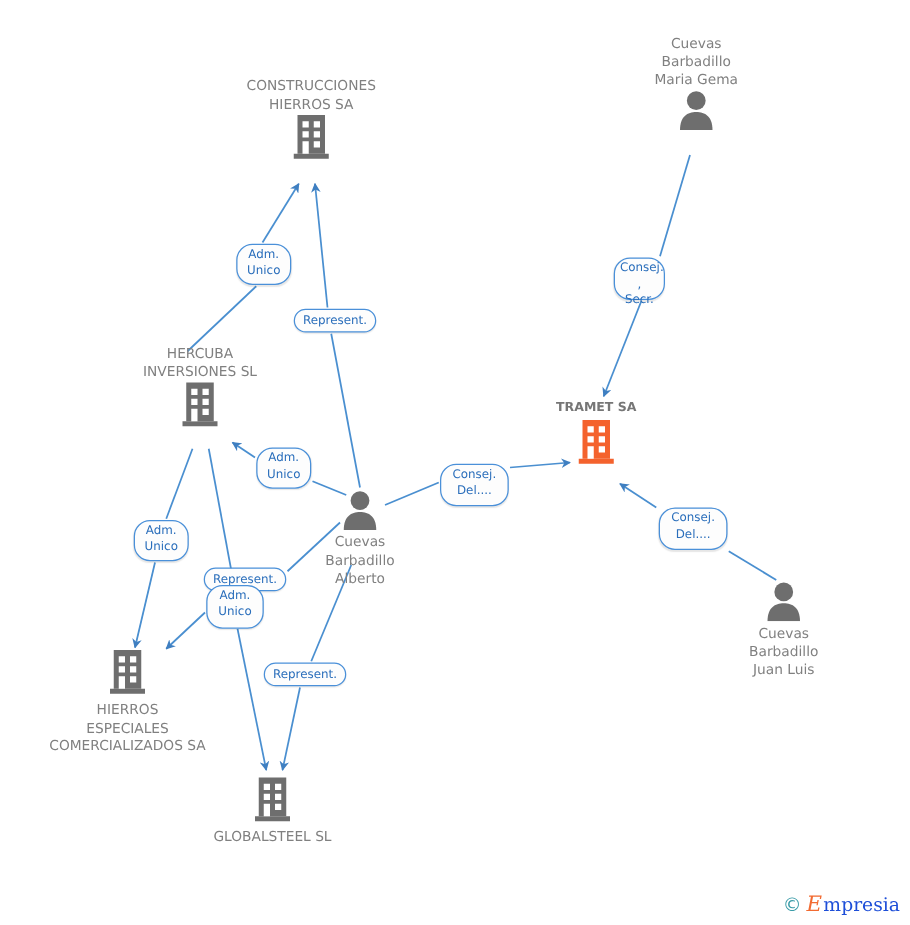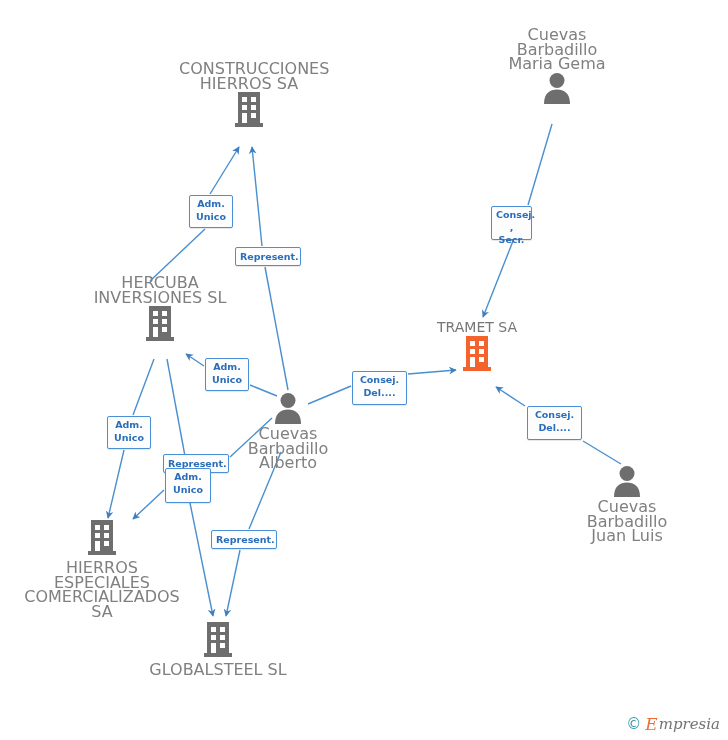--- a/index.html
+++ b/index.html
@@ -23,48 +23,47 @@
     top: 0;
     width: 728px;
     height: 740px;
   }
   .node {
     position: absolute;
     text-align: center;
   }
   .node-label {
     color: #808080;
-    font-size: 16px;
+    font-size: 11px;
     line-height: 14.5px;
     white-space: pre-line;
     letter-spacing: 0px;
   }
   .node-label.focus {
     color: #767676;
-    font-weight: normal;
-    font-size: 14px;
+    font-weight: bold;
+    font-size: 10px;
   }
   .icon-wrap {
     display: block;
     line-height: 0;
   }
   .edge-label {
     position: absolute;
     box-sizing: border-box;
     background: #fdfdfd;
     border: 1px solid #4a90d9;
-    border-radius: 2px;
+    border-radius: 13px;
     color: #2a6ebb;
     font-size: 9.5px;
     line-height: 12.5px;
     text-align: center;
     padding: 2px 4px;
     white-space: pre-line;
     box-shadow: 0 1px 1px rgba(0,0,0,0.10);
-    font-weight: bold;
   }
   .watermark {
     position: absolute;
     right: 8px;
     bottom: 6px;
     display: flex;
     align-items: center;
     gap: 4px;
   }
   .wm-c {
@@ -72,23 +71,22 @@
     font-size: 15px;
     font-family: "DejaVu Sans", sans-serif;
   }
   .wm-e {
     color: #f26b32;
     font-size: 17px;
     font-style: italic;
     font-family: "DejaVu Serif", serif;
   }
   .wm-rest {
-    color: #737373;
+    color: #1d4ed8;
     font-size: 15px;
-    font-style: italic;
     font-family: "DejaVu Serif", serif;
     margin-left: -3px;
   }
 </style>
 </head>
 <body>
 
 <div id="canvas">
 
   <svg id="edges" viewBox="0 0 728 740" xmlns="http://www.w3.org/2000/svg">

